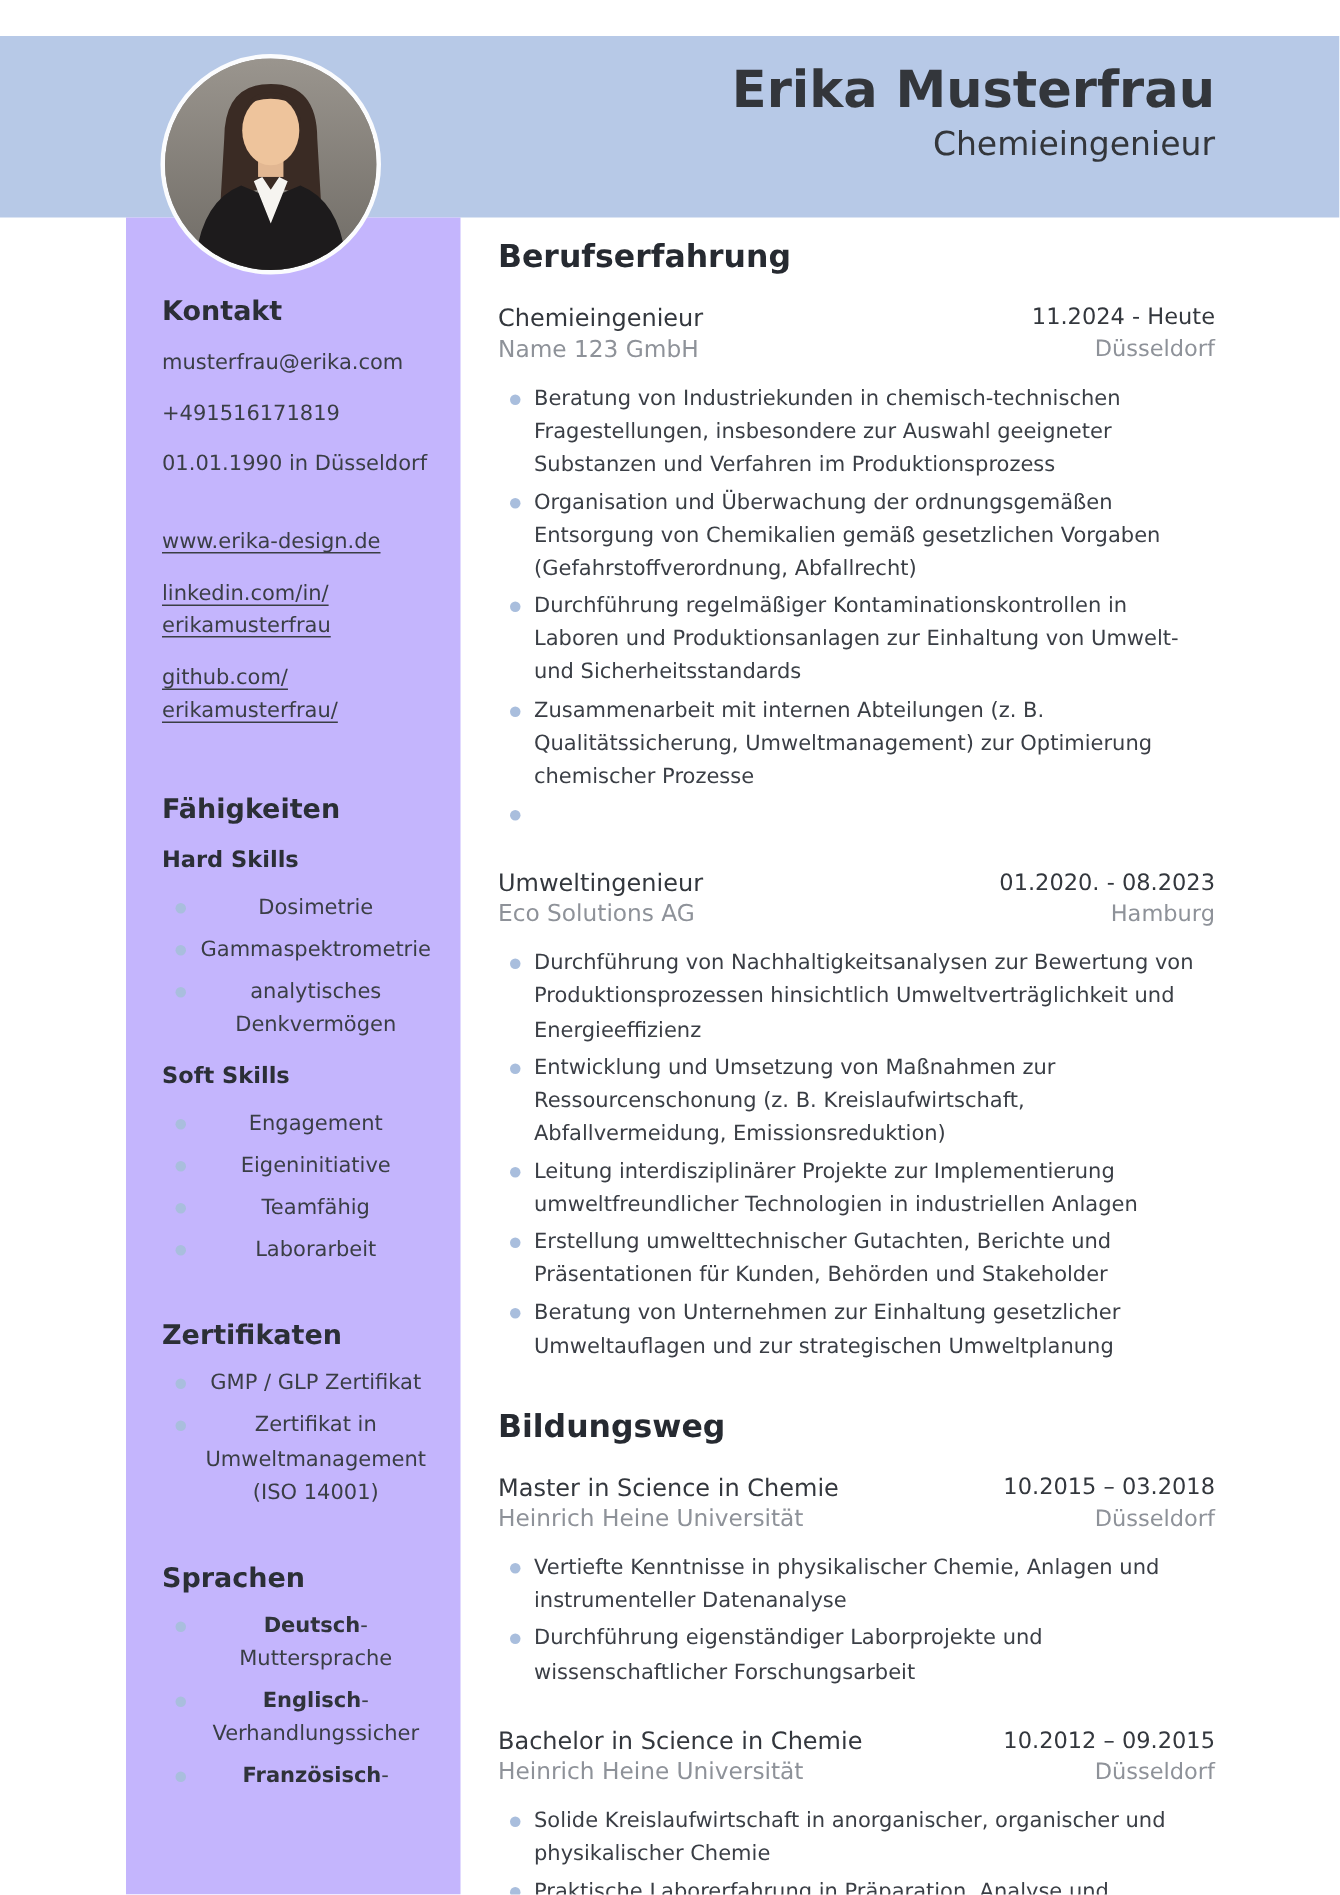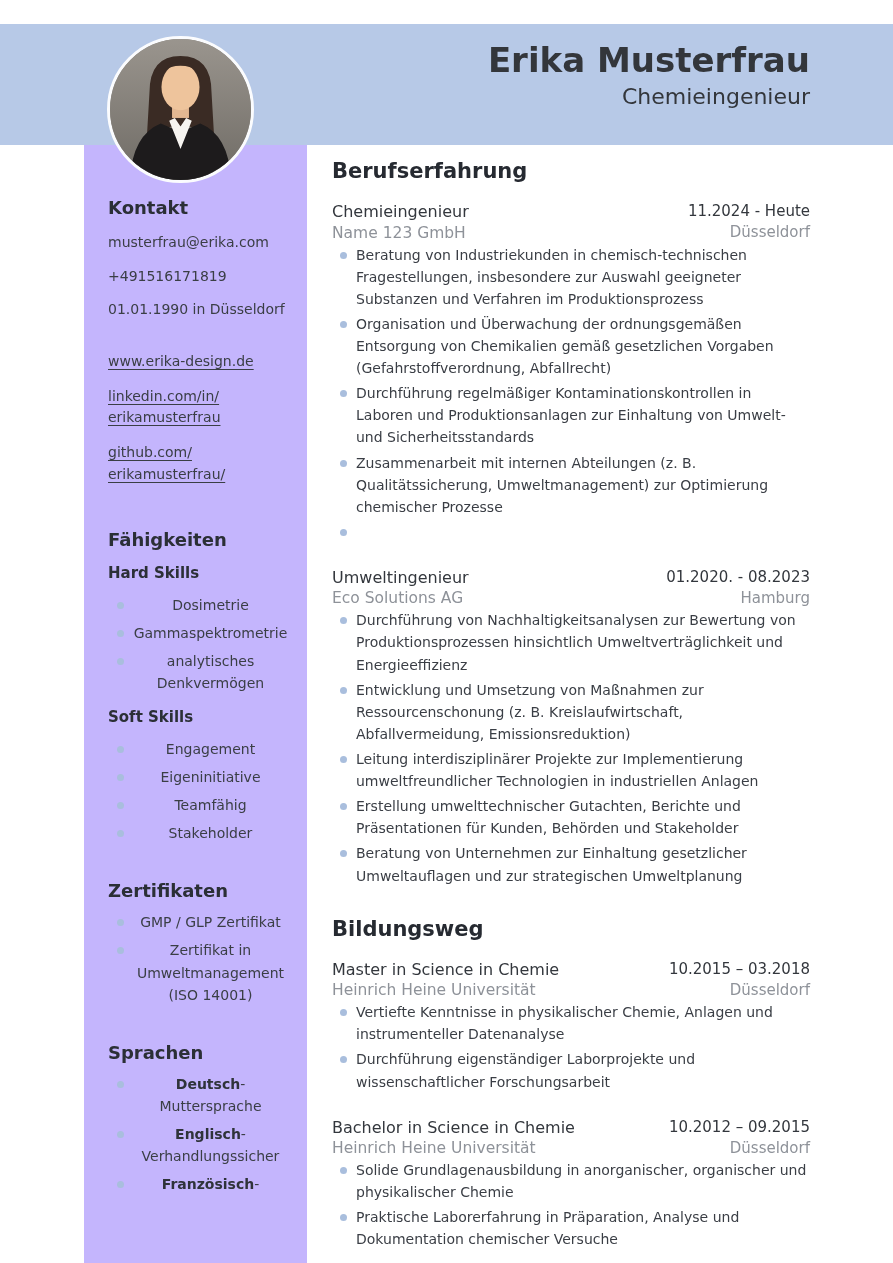--- a/index.html
+++ b/index.html
@@ -40,21 +40,21 @@
   .lang-level { display:block; color:#3a3e45; }
 
   .main { position:absolute; top:145px; left:332px; width:478px; padding-top:14px; }
   .main-h2 { font-size:21px; font-weight:bold; color:#262a31; margin-bottom:18px; }
   .entry { margin-bottom:24px; }
   .entry-header { display:flex; justify-content:space-between; align-items:flex-start; }
   .entry-title { font-size:16px; color:#33373d; line-height:1.35; }
   .entry-sub { font-size:15.5px; color:#8e9299; line-height:1.35; }
   .entry-date { font-size:15px; color:#33373d; text-align:left; line-height:1.4; }
   .entry-loc { font-size:15px; color:#8e9299; text-align:right; line-height:1.4; }
-  .entry ul { }
+  .entry ul { margin-top:11px; }
   .edu-section { margin-top:30px; }
   li.bullet.empty { min-height:22px; }
 </style>
 </head>
 <body>
 
 <div class="band"></div>
 
 <div class="name-block">
   <div class="name">Erika Musterfrau</div>
@@ -103,21 +103,21 @@
   <ul>
     <li class="bullet"><span class="dot"></span><span>Dosimetrie</span></li>
     <li class="bullet"><span class="dot"></span><span>Gammaspektrometrie</span></li>
     <li class="bullet"><span class="dot"></span><span>analytisches Denkvermögen</span></li>
   </ul>
   <div class="sb-h3">Soft Skills</div>
   <ul>
     <li class="bullet"><span class="dot"></span><span>Engagement</span></li>
     <li class="bullet"><span class="dot"></span><span>Eigeninitiative</span></li>
     <li class="bullet"><span class="dot"></span><span>Teamfähig</span></li>
-    <li class="bullet"><span class="dot"></span><span>Stakeholder</span></li>
+    <li class="bullet"><span class="dot"></span><span>Laborarbeit</span></li>
   </ul>
 
   <div class="sb-section-gap"></div>
   <div class="sb-h2" style="margin-bottom:10px;">Zertifikaten</div>
   <ul>
     <li class="bullet"><span class="dot"></span><span>GMP / GLP Zertifikat</span></li>
     <li class="bullet"><span class="dot"></span><span>Zertifikat in Umweltmanagement (ISO 14001)</span></li>
   </ul>
 
   <div class="sb-section-gap"></div>
@@ -209,18 +209,18 @@
         <div>
           <div class="entry-title">Bachelor in Science in Chemie</div>
           <div class="entry-sub">Heinrich Heine Universität</div>
         </div>
         <div>
           <div class="entry-date">10.2012 – 09.2015</div>
           <div class="entry-loc">Düsseldorf</div>
         </div>
       </div>
       <ul>
-        <li class="bullet"><span class="dot"></span><span>Solide Grundlagenausbildung in anorganischer, organischer und physikalischer Chemie</span></li>
+        <li class="bullet"><span class="dot"></span><span>Solide Kreislaufwirtschaft in anorganischer, organischer und physikalischer Chemie</span></li>
         <li class="bullet"><span class="dot"></span><span>Praktische Laborerfahrung in Präparation, Analyse und Dokumentation chemischer Versuche</span></li>
       </ul>
     </div>
   </div>
 </main>
 
 </body></html>

